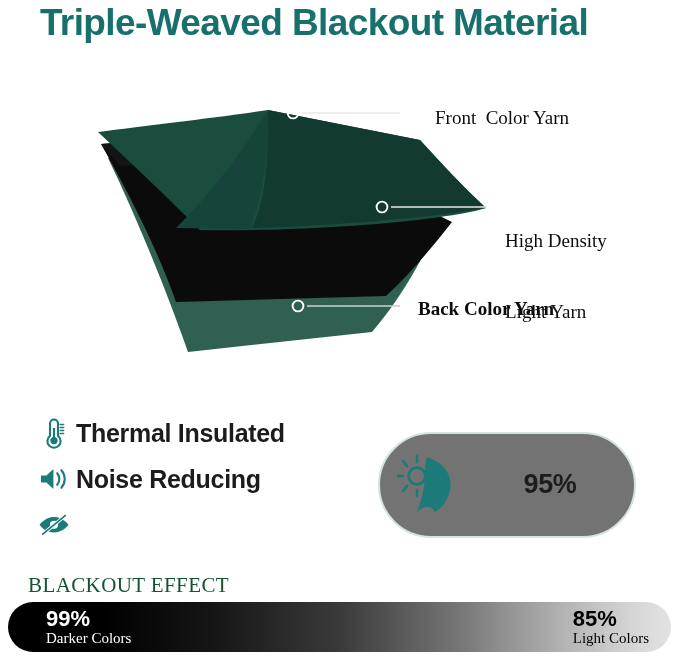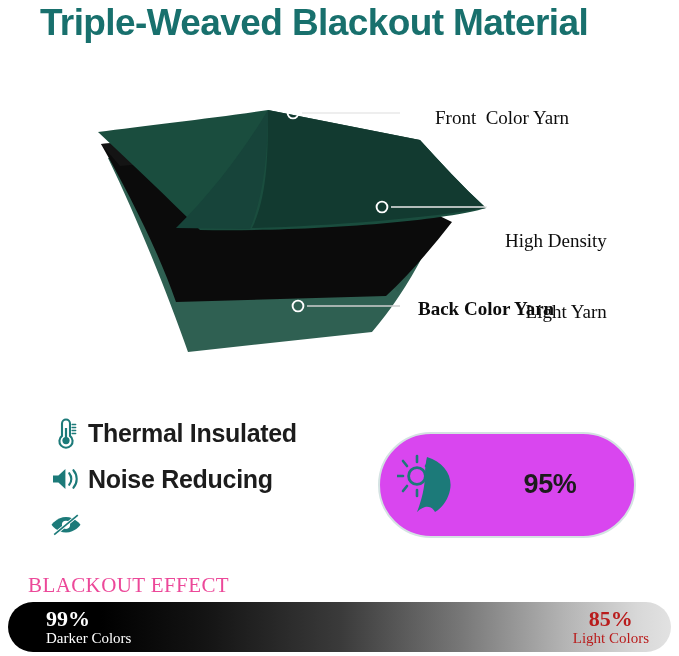--- a/index.html
+++ b/index.html
@@ -43,27 +43,27 @@
 
   .lbl {
     position: absolute;
     font-family: "Liberation Serif", serif;
     font-size: 19px;
     color: #0d0d0d;
     white-space: pre;
     line-height: 1.25;
   }
   .lbl-front { left: 418px; top: 106px; margin-left: 17px; }
-  .lbl-high  { left: 505px; top: 181px; text-align: right; }
+  .lbl-high  { left: 505px; top: 181px; }
   .lbl-back  { left: 418px; top: 297px; font-weight: bold; }
 
   
   .features {
     position: absolute;
-    left: 44px;
+    left: 32px;
     top: 410px;
     width: 330px;
   }
   .feature-row {
     display: flex;
     align-items: center;
     height: 46px;
   }
   .feature-icon {
     width: 44px;
@@ -84,21 +84,21 @@
 
   
   .badge {
     position: absolute;
     left: 378px;
     top: 432px;
     width: 258px;
     height: 106px;
     border: 2px solid #d4e3e2;
     border-radius: 53px;
-    background: #d946ef;
+    background: #737373;
     display: flex;
     align-items: center;
     box-sizing: border-box;
   }
   .badge-icon {
     width: 92px;
     min-width: 92px;
     display: flex;
     align-items: center;
     justify-content: center;
@@ -117,21 +117,21 @@
     padding-right: 6px;
   }
 
   
   .effect-heading {
     position: absolute;
     left: 28px;
     top: 573px;
     font-family: "Liberation Serif", serif;
     font-size: 21px;
-    color: #ec4899;
+    color: #14532d;
     letter-spacing: 0.4px;
     white-space: nowrap;
   }
   .bar {
     position: absolute;
     left: 8px;
     top: 602px;
     width: 663px;
     height: 50px;
     border-radius: 25px;
@@ -149,25 +149,25 @@
   .bar-left {
     position: absolute;
     left: 46px;
     top: 607px;
     color: #ffffff;
   }
   .bar-right {
     position: absolute;
     right: 30px;
     top: 607px;
-    color: #b91c1c;
-    text-align: center;
+    color: #000000;
+    text-align: left;
   }
   .bar-pct {
-    font-family: Liberation Serif, serif;
+    font-family: Liberation Sans, sans-serif;
     font-weight: bold;
     font-size: 22px;
     line-height: 1.05;
     white-space: nowrap;
   }
   .bar-sub {
     font-family: "Liberation Serif", serif;
     font-weight: normal;
     font-size: 15px;
     line-height: 1.15;

